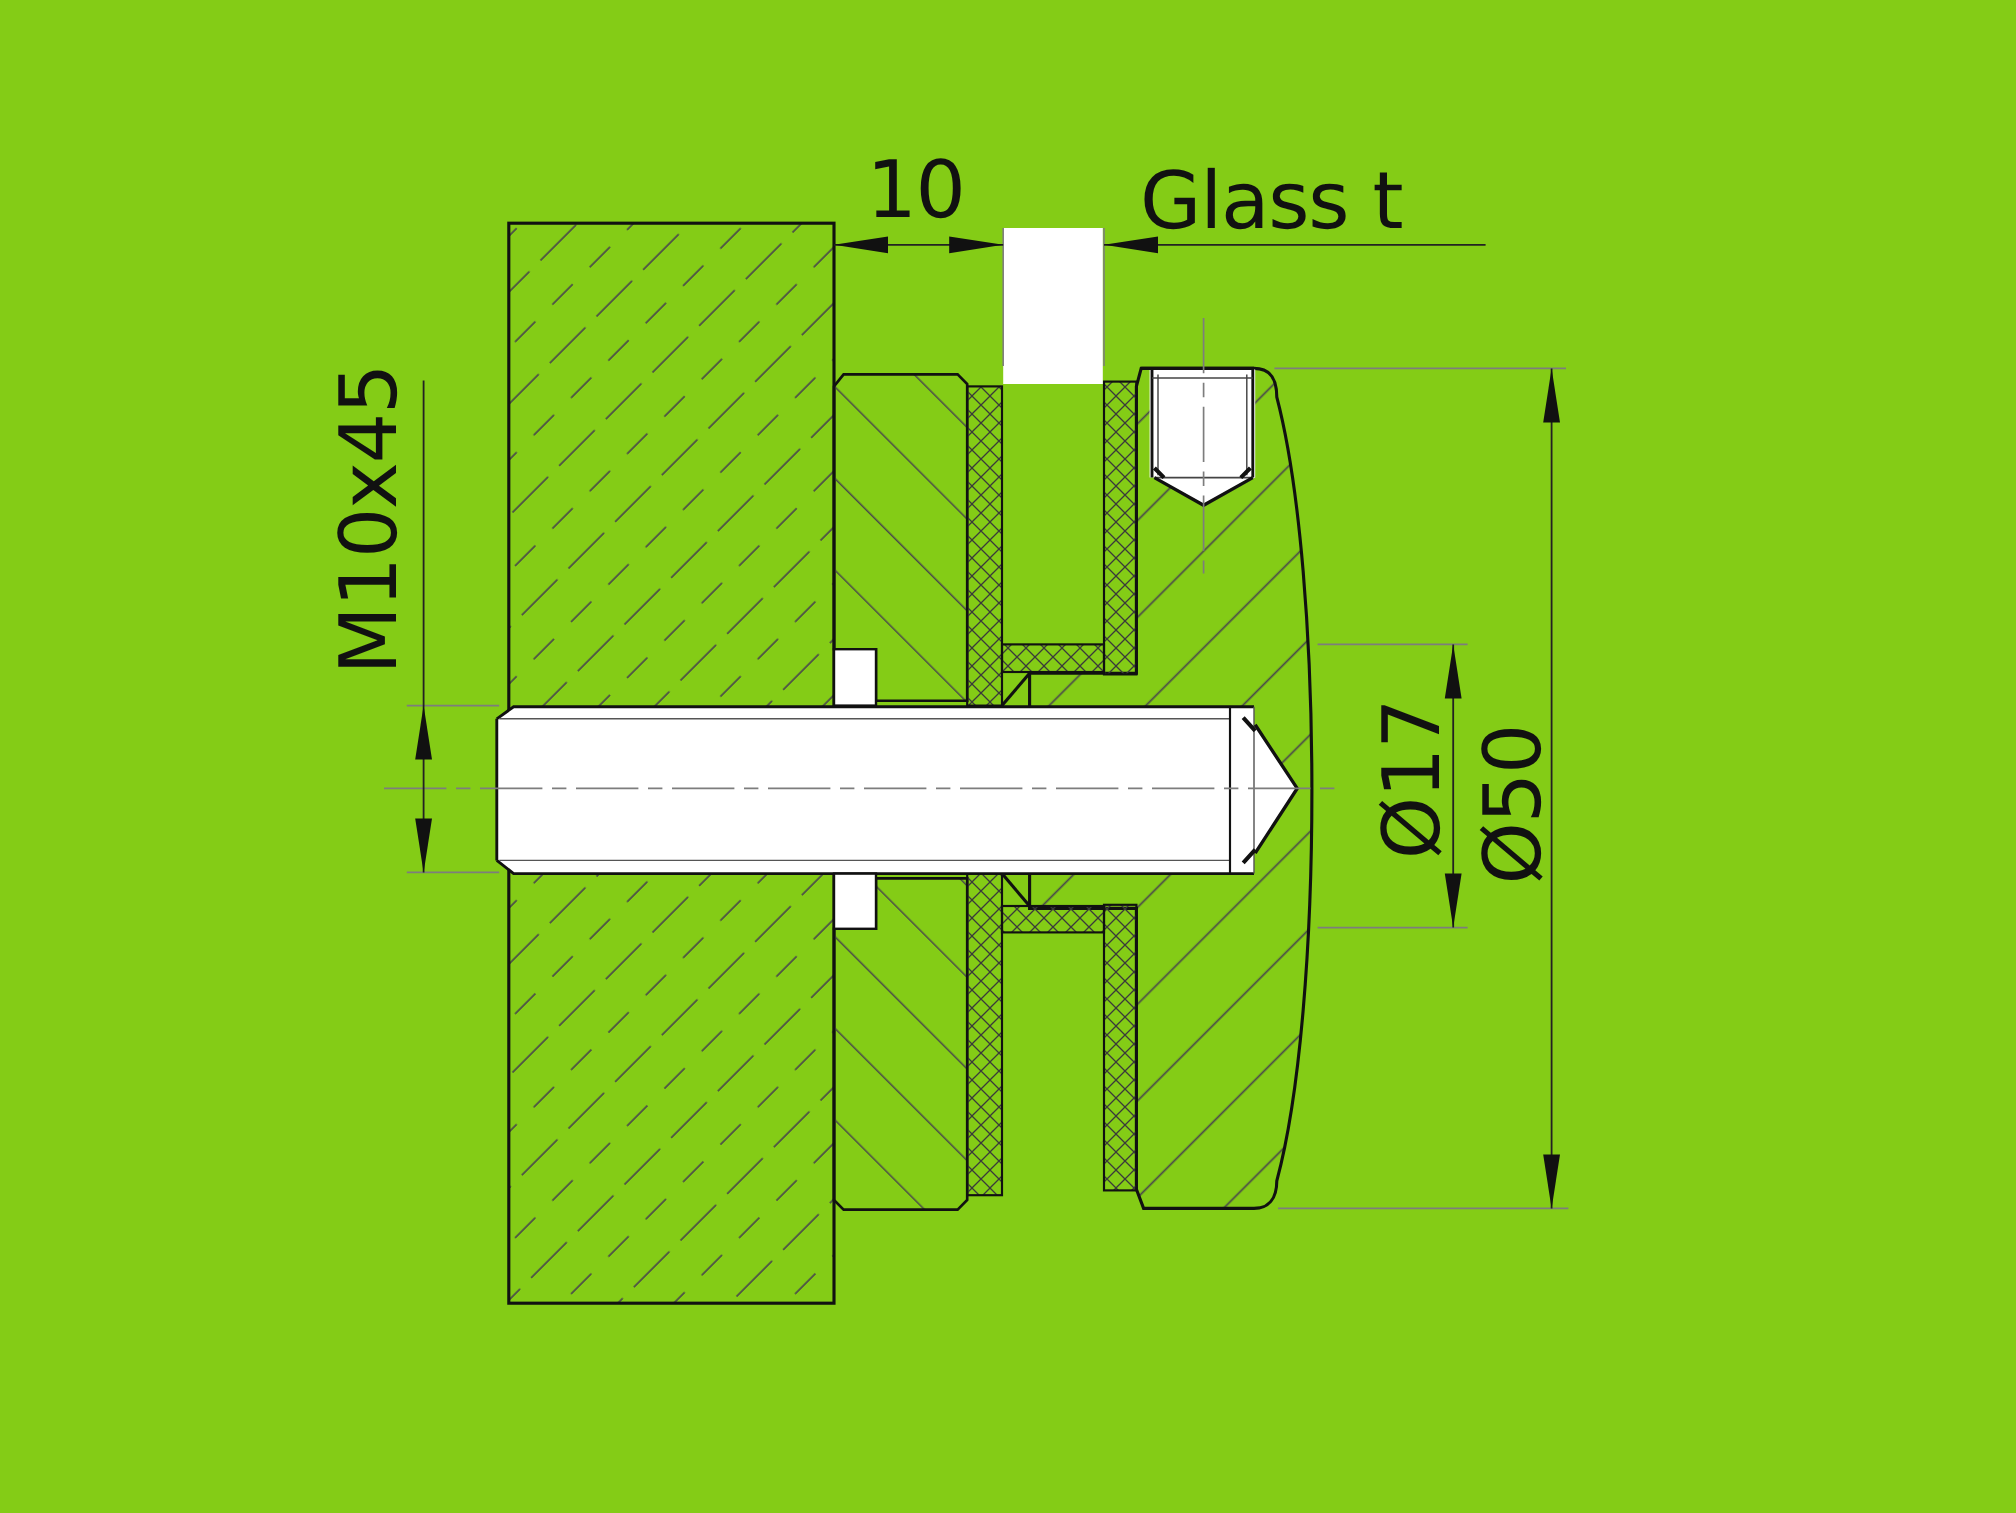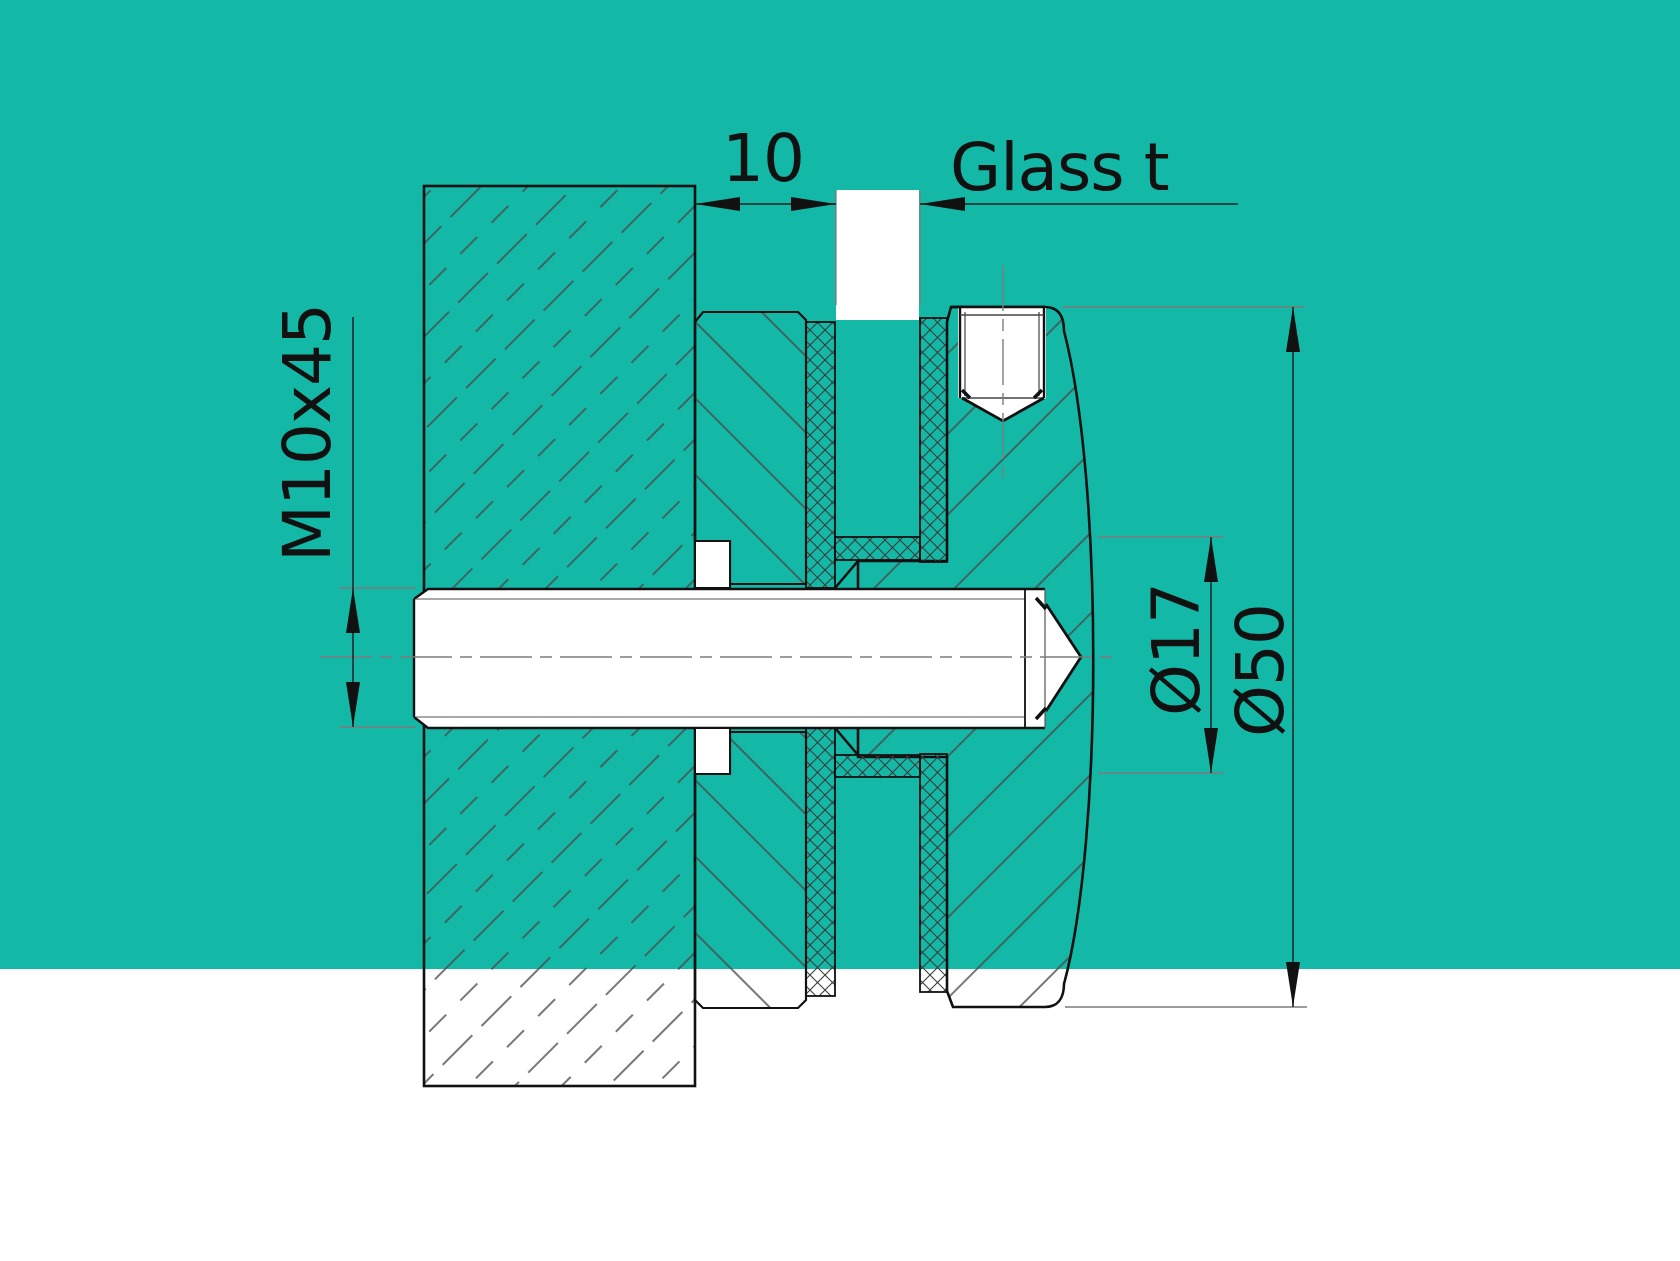--- a/index.html
+++ b/index.html
@@ -6,22 +6,22 @@
     margin: 0;
     padding: 0;
     background: #ffffff;
     width: 1680px;
     height: 1261px;
     overflow: hidden;
   }
   #stage {
     position: relative;
     width: 1680px;
-    height: 969px;
-    background: #14b8a6;
+    height: 1261px;
+    background: #84cc16;
   }
   svg { display: block; }
   text.dim-label {
     font-family: "DejaVu Sans", "Liberation Sans", sans-serif;
     font-size: 66px;
     fill: #111111;
     letter-spacing: -1px;
   }
 </style>
 </head>

